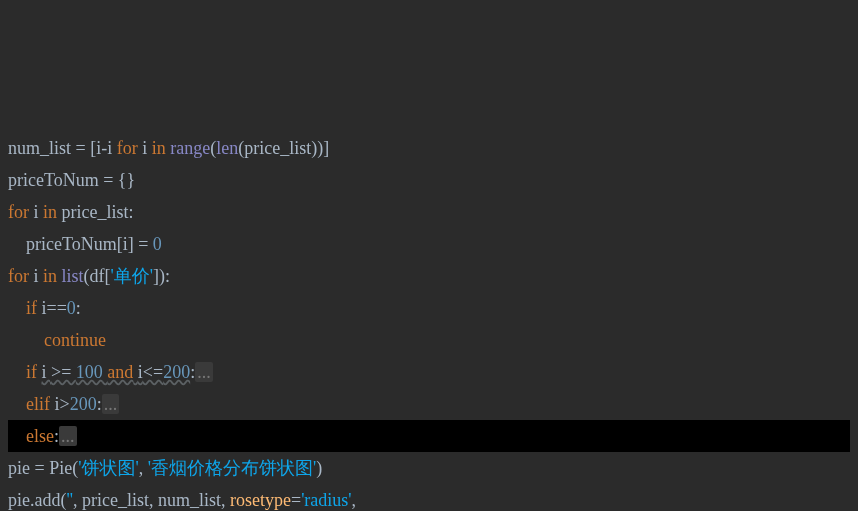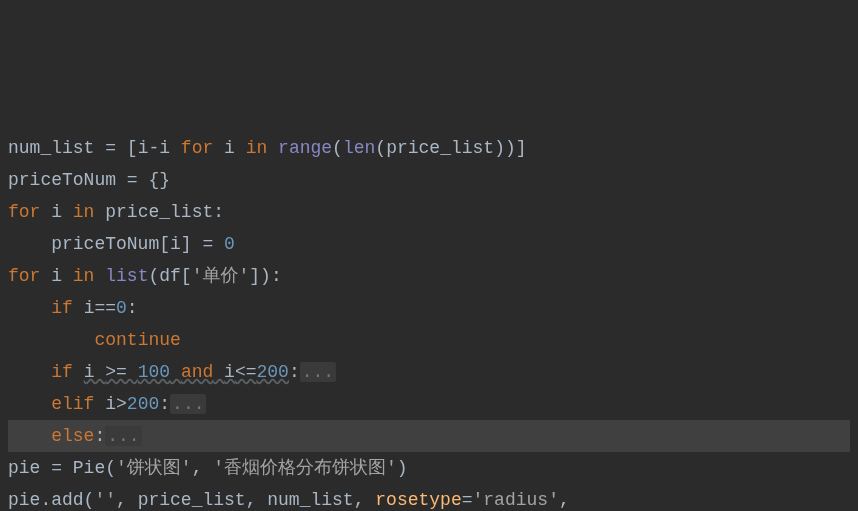--- a/index.html
+++ b/index.html
@@ -15,31 +15,32 @@
       padding: 4px 8px;
       color: #a9b7c6;
       white-space: pre;
       width: 858px;
       height: 511px;
       overflow: hidden;
     }
     .line {
       display: block;
       min-height: 32px;
+      font-family: Liberation Serif, serif;
     }
     .highlighted {
-      background: #404040;
+      background: #000000;
     }
     .kw { color: #cc7832; }
     .ident { color: #a9b7c6; }
     .num { color: #6897bb; }
     .punct { color: #a9b7c6; }
     .paren { color: #a9b7c6; }
     .builtin { color: #8888c6; }
-    .str { color: #a3a3a3; }
+    .str { color: #0ea5e9; }
     .kwarg { color: #fdba74; }
     .underwave {
       text-decoration: underline;
       text-decoration-style: wavy;
       text-decoration-color: #5c6164;
     }
     .fold {
       color: #767676;
       background: #3a3a3a;
       border-radius: 2px;

